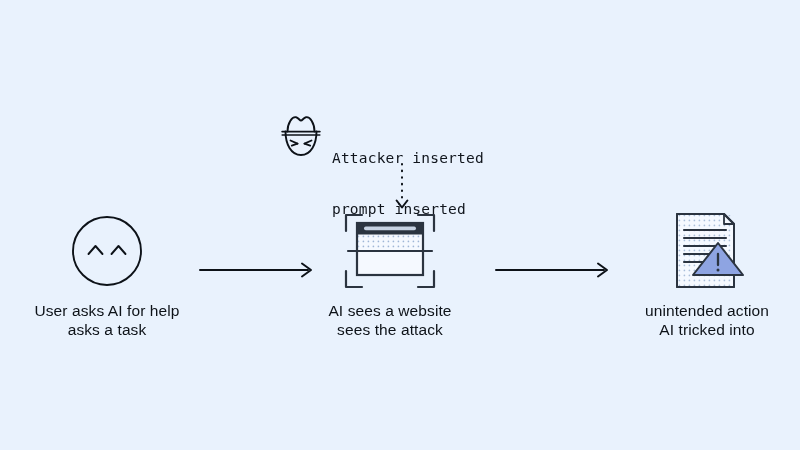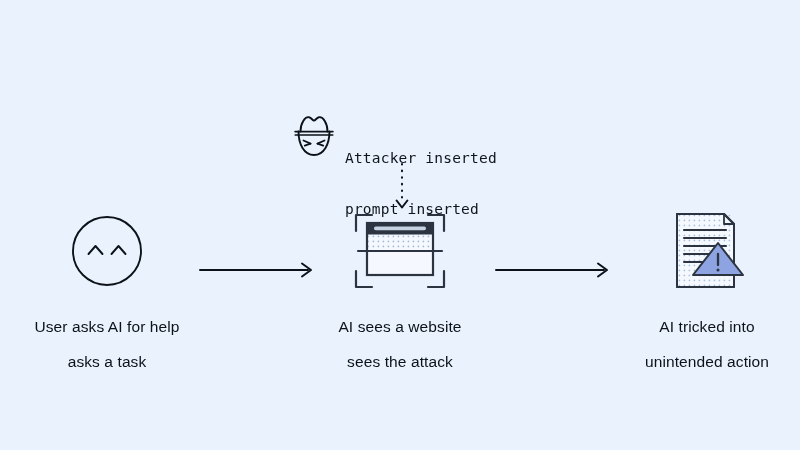--- a/index.html
+++ b/index.html
@@ -17,21 +17,21 @@
   }
   #canvas {
     position: relative;
     width: 800px;
     height: 450px;
   }
 
   
   .attacker-group {
     position: absolute;
-    left: 292px;
+    left: 279px;
     top: 112px;
     display: flex;
     align-items: flex-start;
     gap: 9px;
   }
   .attacker-icon {
     width: 44px;
     height: 46px;
     flex: 0 0 auto;
     margin-top: 2px;
@@ -74,24 +74,24 @@
   }
   .stage-caption {
     margin-top: 4px;
     font-family: "Liberation Sans", sans-serif;
     font-size: 15.5px;
     line-height: 19px;
     color: #0d1218;
     text-align: center;
     letter-spacing: 0.1px;
   }
-  .stage-caption .ln { display: block; margin-top: 16px; }
+  .stage-caption .ln { display: block; }
 
   #stage-user    { left: -8px; }
-  #stage-website { left: 285px; }
+  #stage-website { left: 275px; }
   #stage-result  { left: 592px; }
 
   
   .h-arrow {
     position: absolute;
     top: 258px;
     width: 120px;
     height: 24px;
   }
   #arrow-1 { left: 198px; }
@@ -198,22 +198,22 @@
           <line x1="16" y1="45" x2="58" y2="45"></line>
           <line x1="16" y1="53" x2="45" y2="53"></line>
         </g>
 
         <path d="M50 34 L75 66 L25 66 Z" fill="#8ea4e2" stroke="#2b3440" stroke-width="2" stroke-linejoin="round"></path>
         <line x1="50" y1="45" x2="50" y2="56" stroke="#2b3440" stroke-width="2.3" stroke-linecap="round"></line>
         <circle cx="50" cy="61" r="1.5" fill="#2b3440"></circle>
       </svg>
     </div>
     <div class="stage-caption">
+      <span class="ln">unintended action</span>
       <span class="ln">AI tricked into</span>
-      <span class="ln">unintended action</span>
     </div>
   </div>
 
   <svg class="h-arrow" id="arrow-1" viewBox="0 0 120 24">
     <line x1="2" y1="12" x2="110" y2="12" stroke="#0d1218" stroke-width="2" stroke-linecap="round"></line>
     <path d="M104 5.5 L113 12 L104 18.5" fill="none" stroke="#0d1218" stroke-width="2" stroke-linecap="round" stroke-linejoin="round"></path>
   </svg>
 
   <svg class="h-arrow" id="arrow-2" viewBox="0 0 120 24">
     <line x1="2" y1="12" x2="110" y2="12" stroke="#0d1218" stroke-width="2" stroke-linecap="round"></line>

